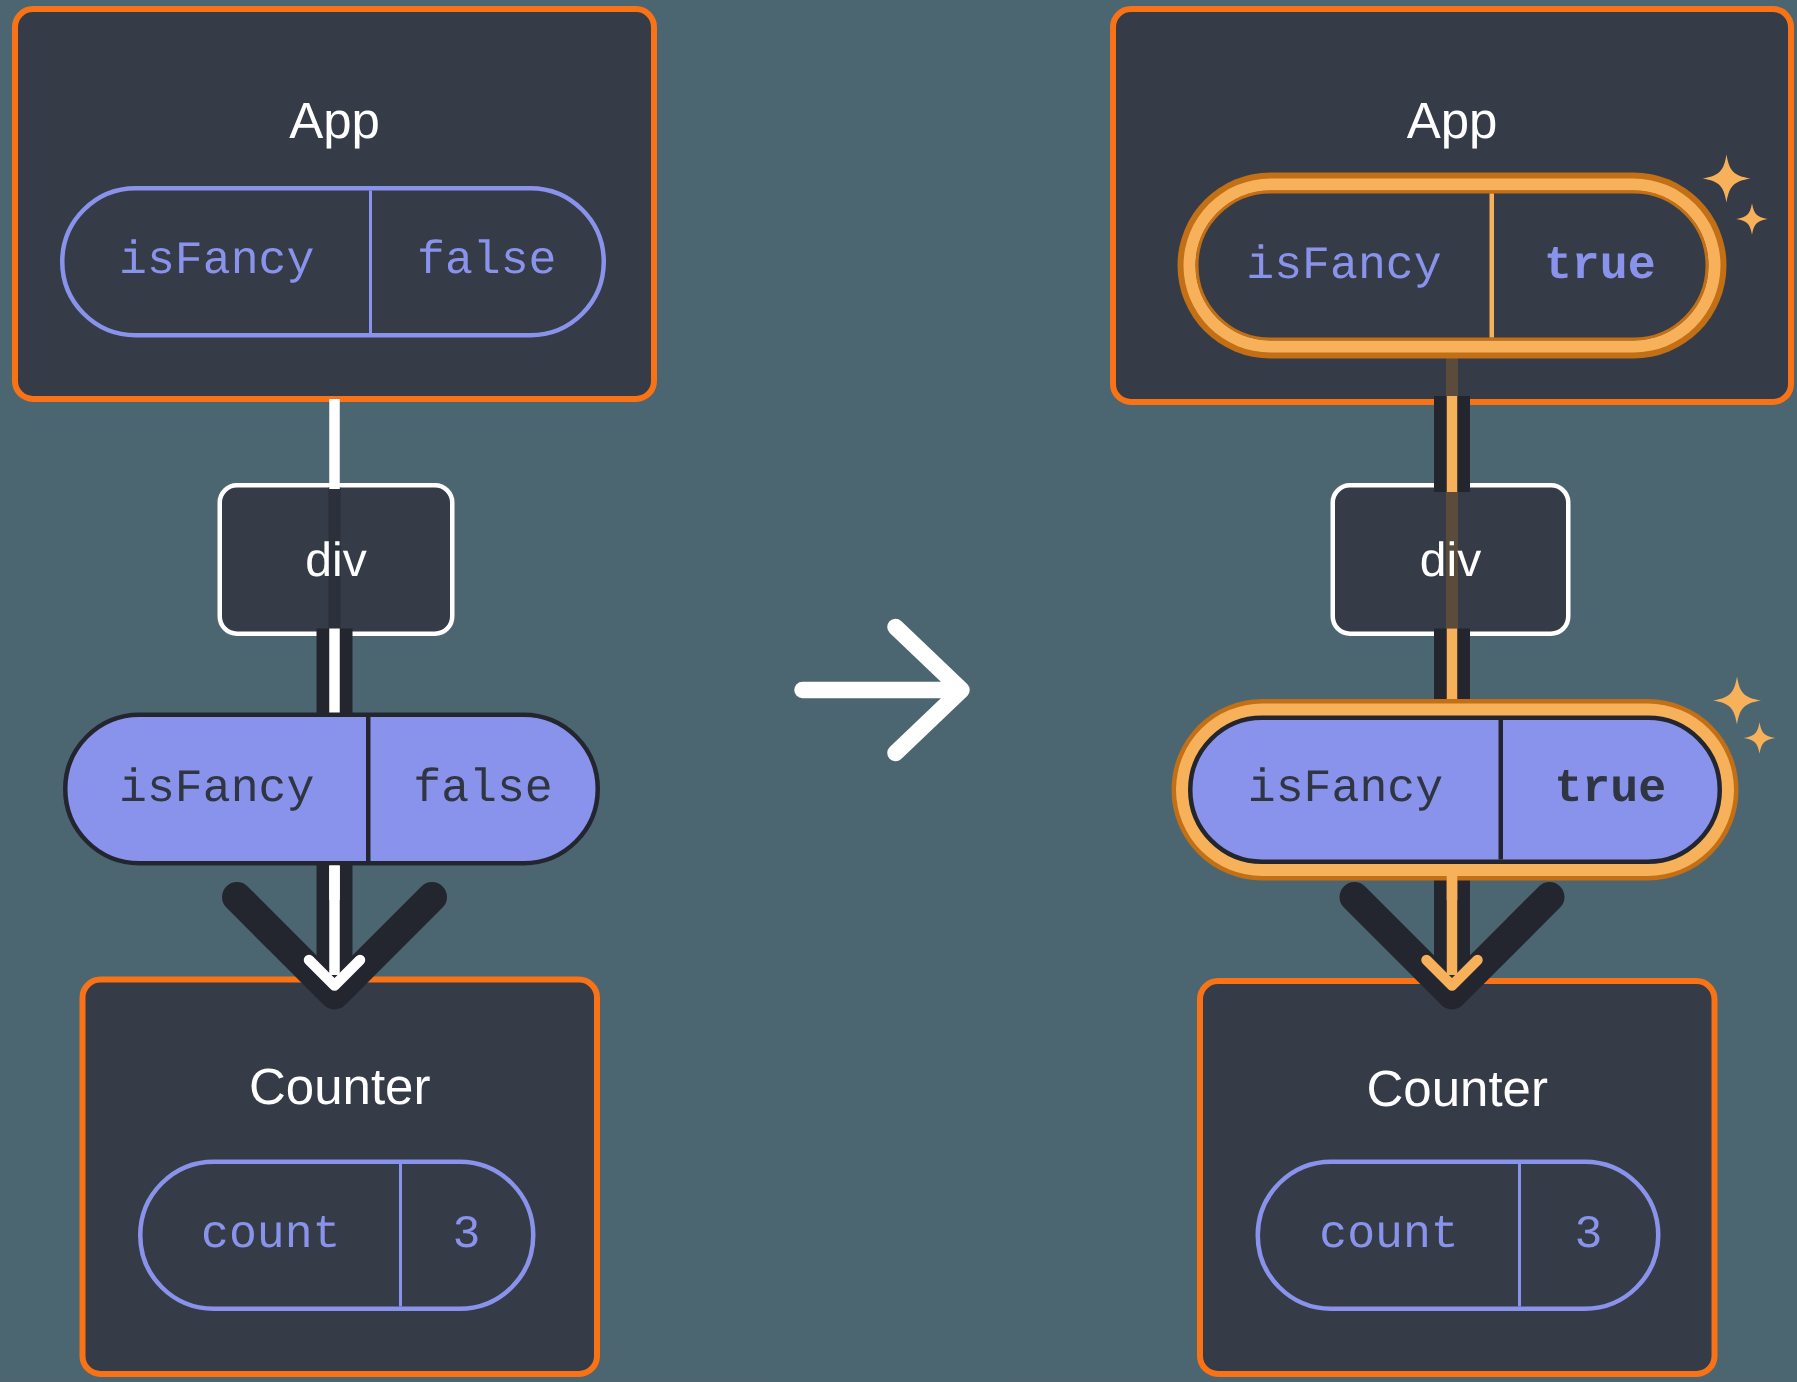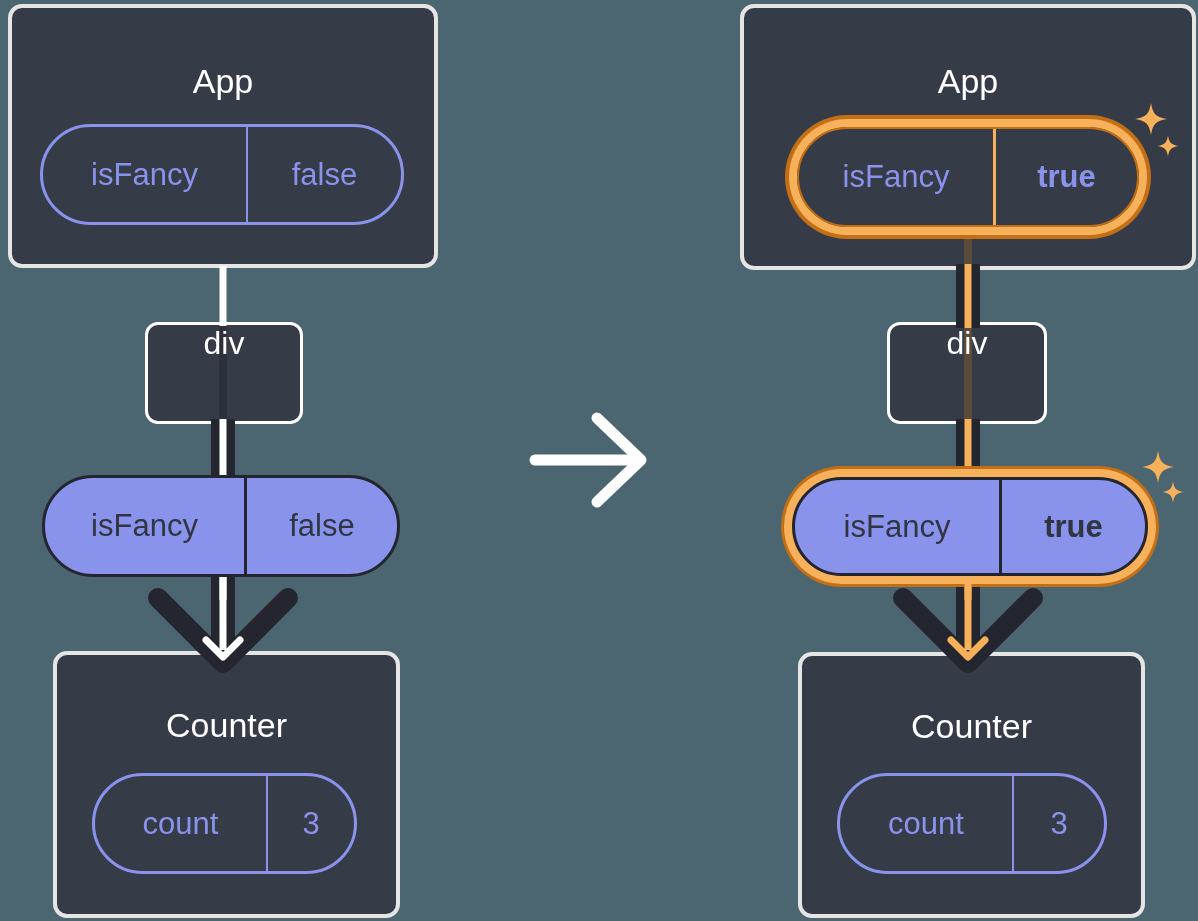--- a/index.html
+++ b/index.html
@@ -4,41 +4,42 @@
 <style>
   html,body{margin:0;padding:0;background:#4C6671;}
   #canvas{
     position:relative;width:1198px;height:921px;overflow:hidden;
     background:#4C6671;
     font-family:"Liberation Sans","DejaVu Sans",sans-serif;
   }
   
   .box{
     position:absolute;box-sizing:border-box;z-index:1;
-    background:#353B47;border:4px solid #e5e5e5;border-radius:14px;
+    background:#353B47;border:4px solid #f97316;border-radius:14px;
   }
   .box-title{
     position:absolute;left:0;right:0;text-align:center;
     color:#FFFFFF;font-size:34px;line-height:42px;font-weight:400;
   }
   .divbox{
     position:absolute;box-sizing:border-box;z-index:1;
     background:#353B47;border:3px solid #FFFFFF;border-radius:13px;
-    display:flex;align-items:flex-start;justify-content:center;
+    display:flex;align-items:center;justify-content:center;
   }
   .divbox .div-label{color:#FFFFFF;font-size:32px;font-weight:400;position:relative;z-index:2;}
   
   .stripe{position:absolute;top:0;bottom:0;width:8px;z-index:1;}
   .stripe.gray{background:#2B303B;}
   .stripe.brown{background:#5A4B3B;}
   
   .pill{
     position:absolute;box-sizing:border-box;z-index:3;
     border-radius:999px;display:grid;align-items:stretch;
     font-size:31px;
+    font-family:Liberation Mono, monospace;
   }
   .pill .cell{
     display:flex;align-items:center;justify-content:center;
   }
   .pill .cell:first-child{border-right-style:solid;}
   
   .pill.outline{border:3px solid #8A93EC;color:#8A93EC;}
   .pill.outline .cell:first-child{border-right-width:2px;border-right-color:#8A93EC;}
   
   .pill.solid{border:3px solid #23262E;background:#8A93EC;color:#2F3541;}

